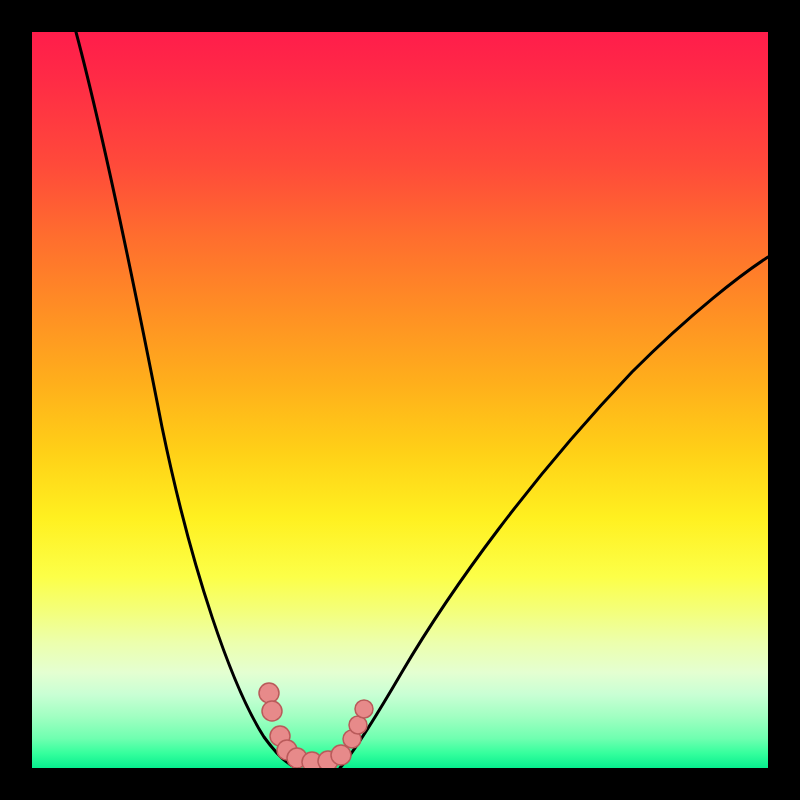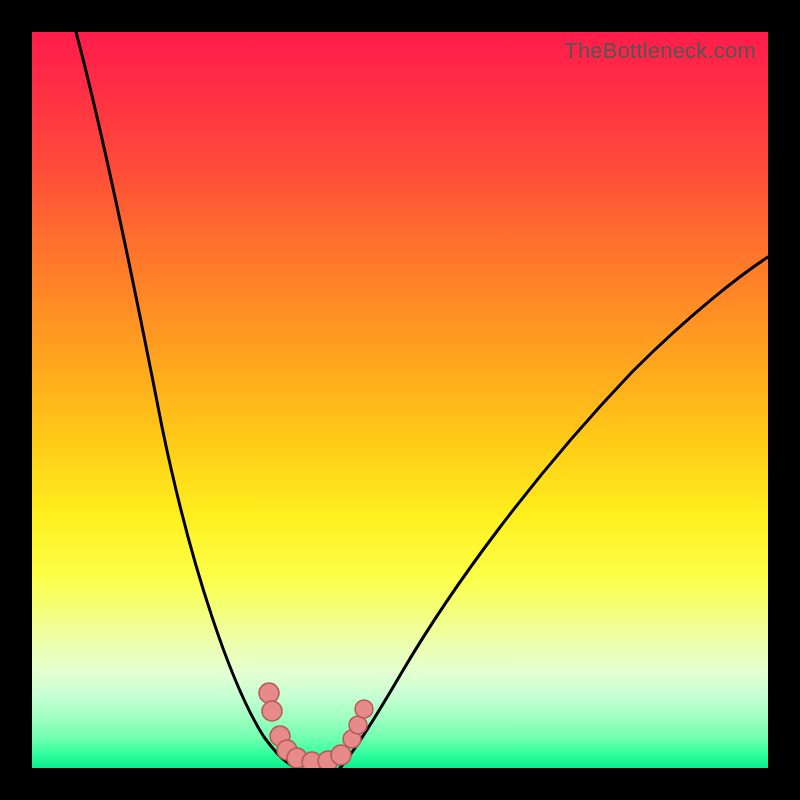--- a/index.html
+++ b/index.html
@@ -63,21 +63,20 @@
     left: 0;
     width: 736px;
     height: 736px;
   }
 </style>
 </head>
 <body>
 
 <div class="frame">
   <div class="plot-area">
-    <span class="watermark">TheBottleneck.com</span>
     <svg class="curves" viewBox="0 0 736 736" preserveAspectRatio="none">
       <path d="M 44 0
                C 60 60, 90 190, 130 395
                C 160 540, 200 655, 232 705
                C 248 727, 258 734, 266 736" fill="none" stroke="#000" stroke-width="3" stroke-linecap="round"></path>
       <path d="M 308 736
                C 315 728, 335 700, 370 640
                C 420 555, 500 445, 600 340
                C 660 280, 710 242, 736 225" fill="none" stroke="#000" stroke-width="3" stroke-linecap="round"></path>
       <g fill="#e78a8a" stroke="#b95a5a" stroke-width="1.5">

